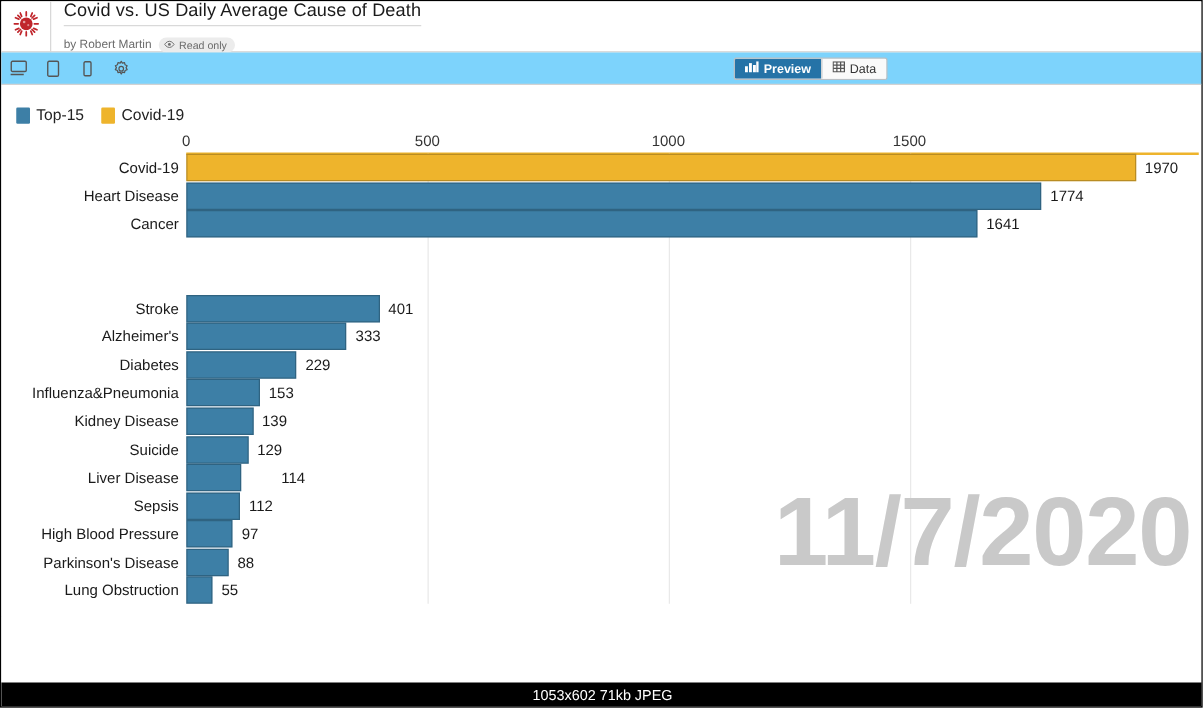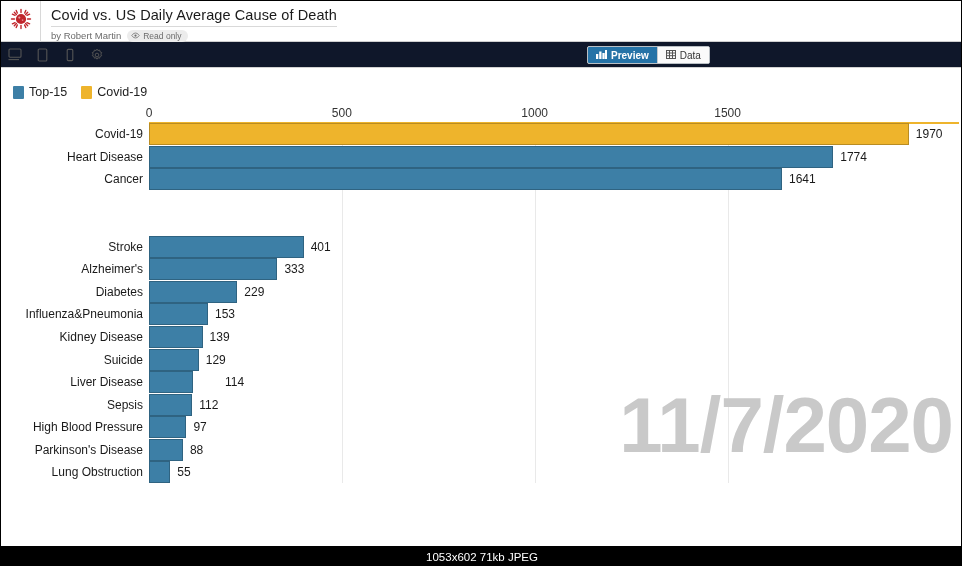--- a/index.html
+++ b/index.html
@@ -31,21 +31,21 @@
     align-items: center;
     border-bottom: 1px solid #cfcfcf;
   }
   #logo-wrap {
     width: 40px; height: 41px;
     display: flex; align-items: center; justify-content: center;
     border-right: 1px solid #d8d8d8;
   }
   #title-block {
     padding-left: 10px;
-    display: flex; flex-direction: column; justify-content: flex-end;
+    display: flex; flex-direction: column; justify-content: space-between;
     height: 41px;
   }
   #doc-title {
     font-size: 14.5px;
     color: #1a1a1a;
     letter-spacing: .1px;
     border-bottom: 1px solid #d9d9d9;
     padding-bottom: 2px;
     line-height: 17px;
     display: inline-block;
@@ -66,21 +66,21 @@
     font-size: 8.5px;
     color: #6b6b6b;
     white-space: nowrap;
   }
 
   
   #toolbar {
     position: absolute;
     left: 0; top: 41px;
     width: 962px; height: 26px;
-    background: #0f172a;
+    background: #7dd3fc;
     border-bottom: 1px solid #d2d2d2;
     display: flex; align-items: center;
   }
   #device-icons {
     display: flex; align-items: center; gap: 12px;
     padding-left: 7px;
   }
   .tb-icon {
     width: 15px; height: 15px;
     display: flex; align-items: center; justify-content: center;

